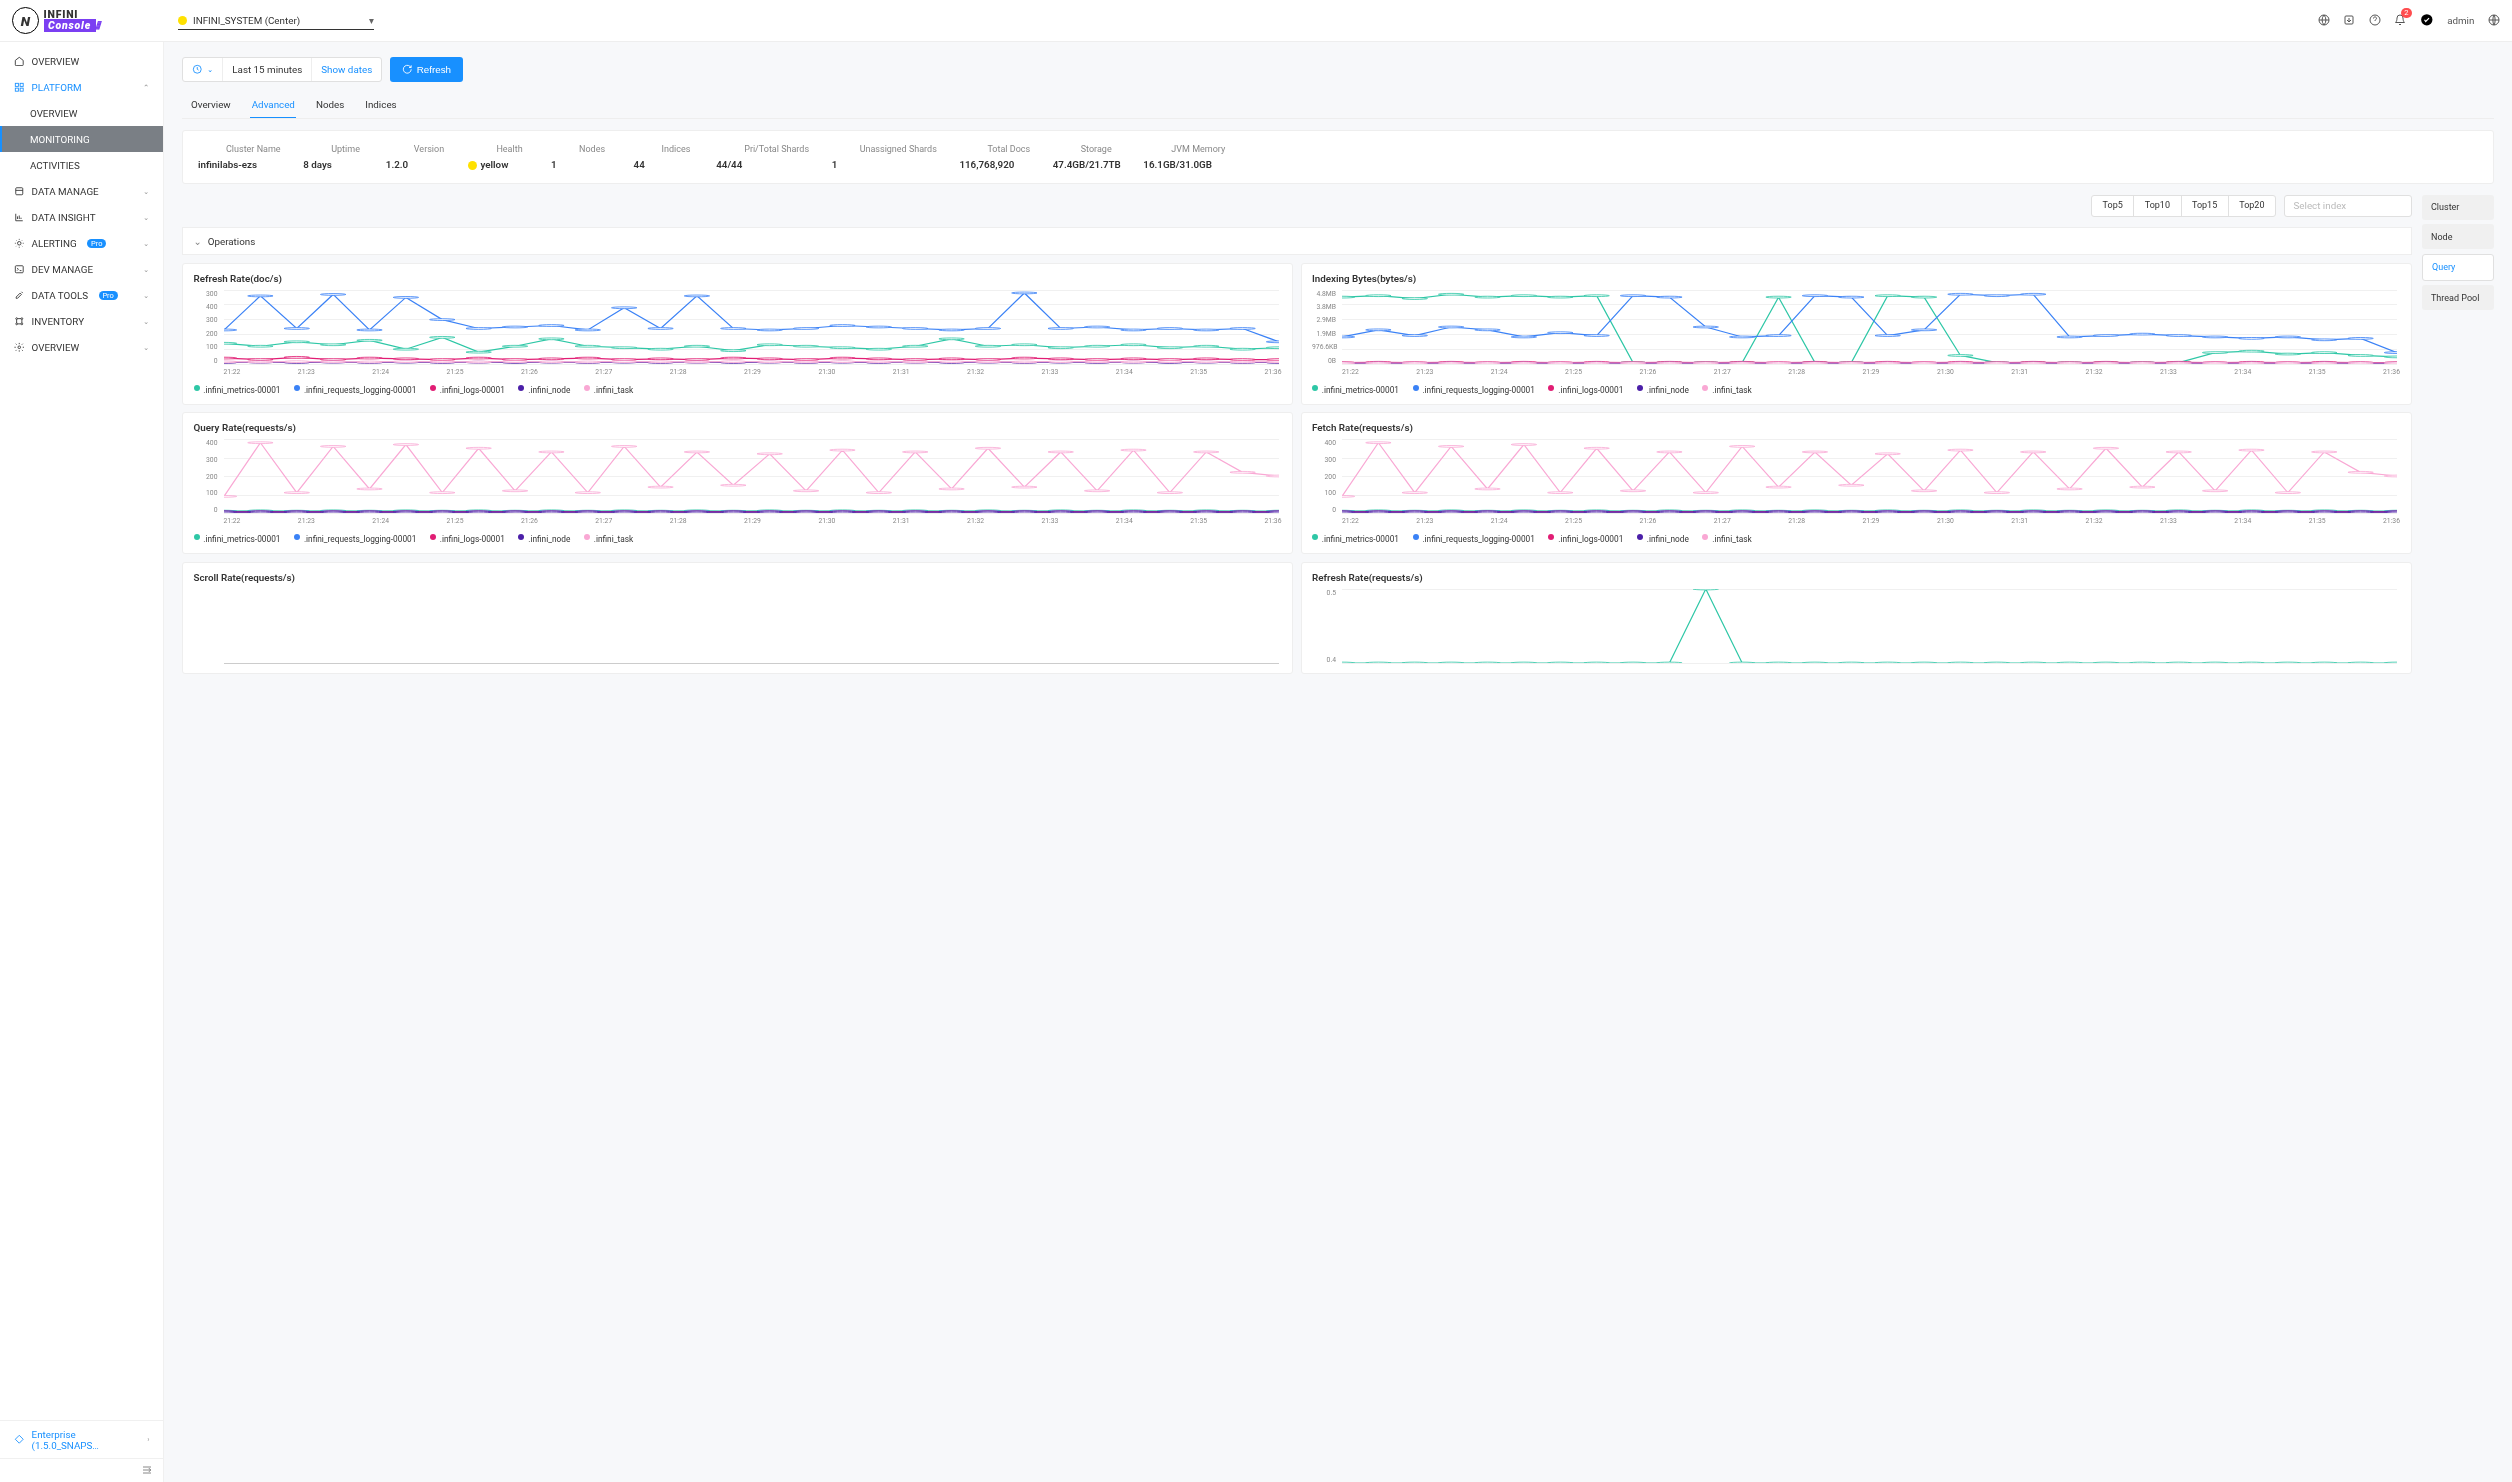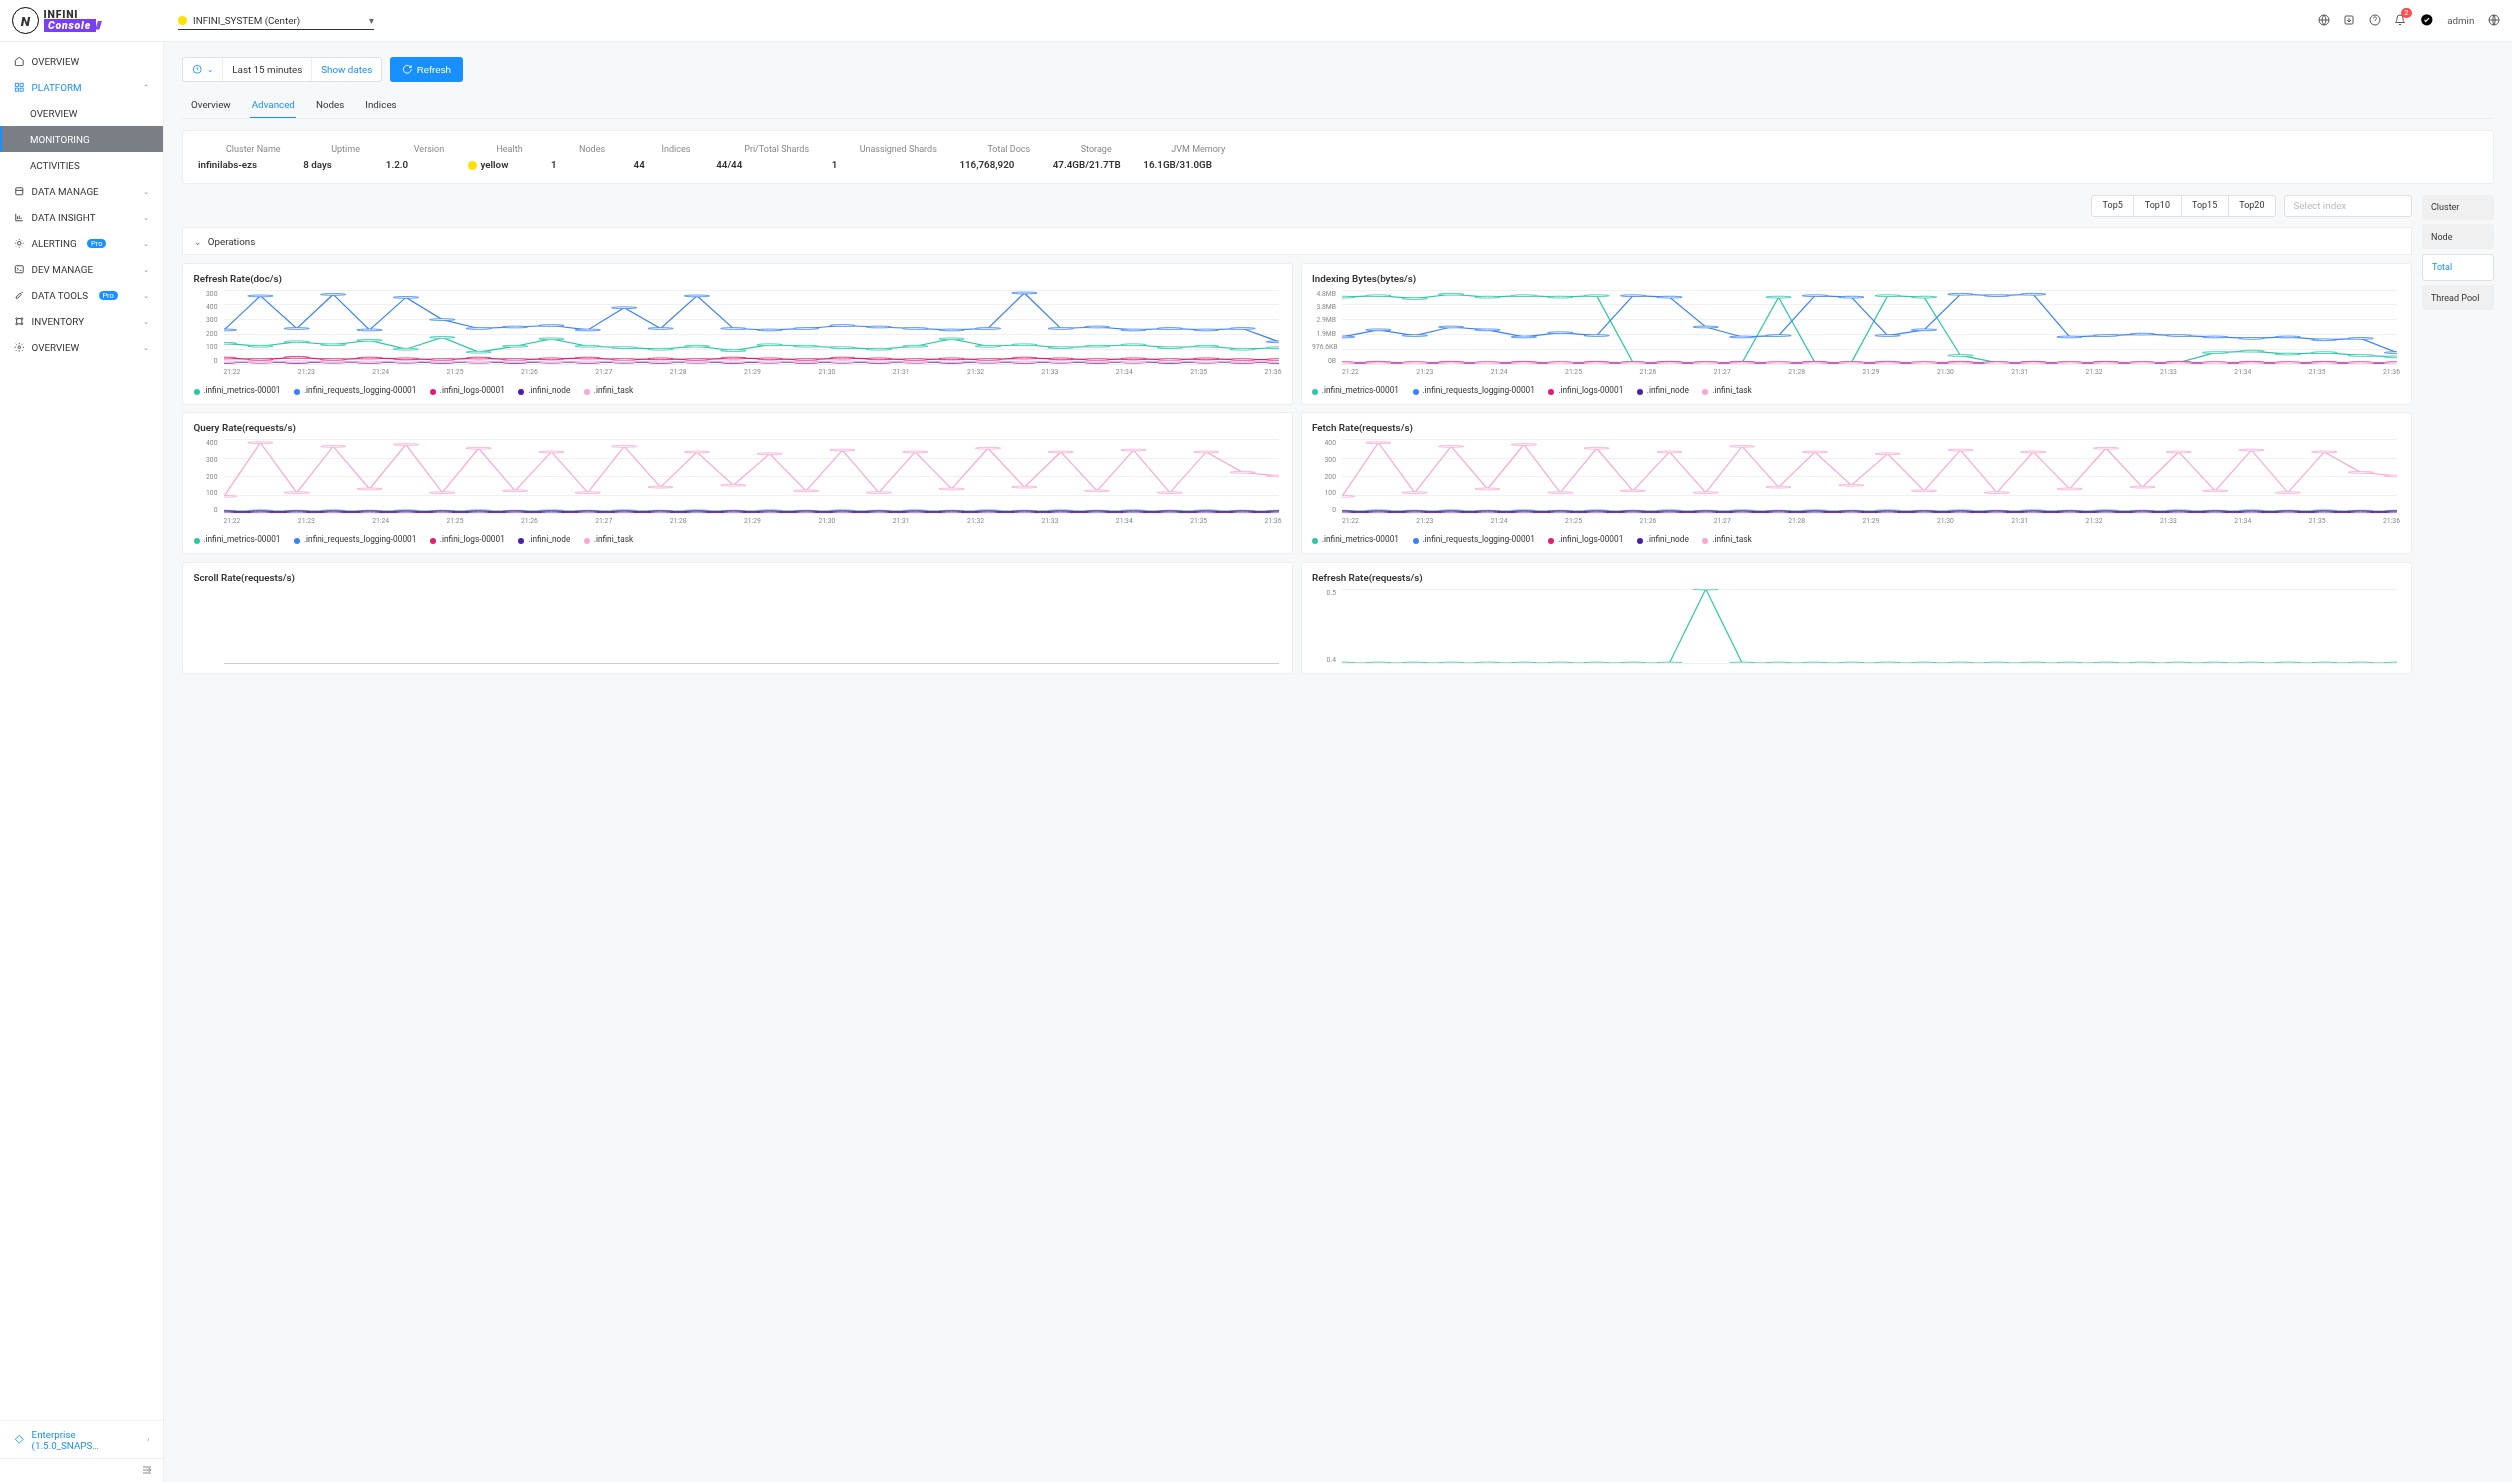--- a/index.html
+++ b/index.html
@@ -76,21 +76,21 @@
 .charts-grid { display: grid; grid-template-columns: 1fr 1fr; gap: 7.5px; }
 .chart-card { background: #fff; border: 0.8px solid #eee; border-radius: 3px; padding: 9px 10.5px; }
 .chart-title { font-weight: 600; font-size: 9.8px; margin-bottom: 6px; }
 .chart-plot { position: relative; height: 75px; }
 .chart-plot svg { width: 100%; height: 100%; }
 .y-labels { position: absolute; left: 0; top: 0; bottom: 0; width: 27px; display: flex; flex-direction: column; justify-content: space-between; font-size: 6.8px; color: #888; text-align: right; padding-right: 3px; }
 .plot-area { position: absolute; left: 30px; right: 3px; top: 0; bottom: 0; border-bottom: 0.8px solid #ccc; }
 .grid-line { position: absolute; left: 0; right: 0; border-top: 0.8px solid #f0f0f0; }
 .x-labels { display: flex; justify-content: space-between; font-size: 6.8px; color: #888; padding-left: 30px; margin-top: 3px; }
 .legend { display: flex; flex-wrap: wrap; gap: 7.5px 13.6px; margin-top: 9px; font-size: 8.3px; }
-.legend-item { display: flex; align-items: flex-end; gap: 3.8px; }
+.legend-item { display: flex; align-items: flex-start; gap: 3.8px; }
 .dot { width: 6px; height: 6px; border-radius: 50%; }
 
 
 .series { fill: none; stroke-width: 1.2; }
 </style>
 </head>
 <body>
 
 <div class="app">
 
@@ -1254,21 +1254,21 @@
                       </svg>
                     </div>
                   </div>
                 </div>
               </div>
           </div>
 
           <div class="metric-tabs" id="metric-tabs">
               <div class="metric-tab">Cluster</div>
               <div class="metric-tab">Node</div>
-              <div class="metric-tab active">Total</div>
+              <div class="metric-tab active">Query</div>
               <div class="metric-tab">Thread Pool</div>
             </div>
         </div>
       </div>
     </div>
   </div>
 </div>
 
 
 </body></html>

